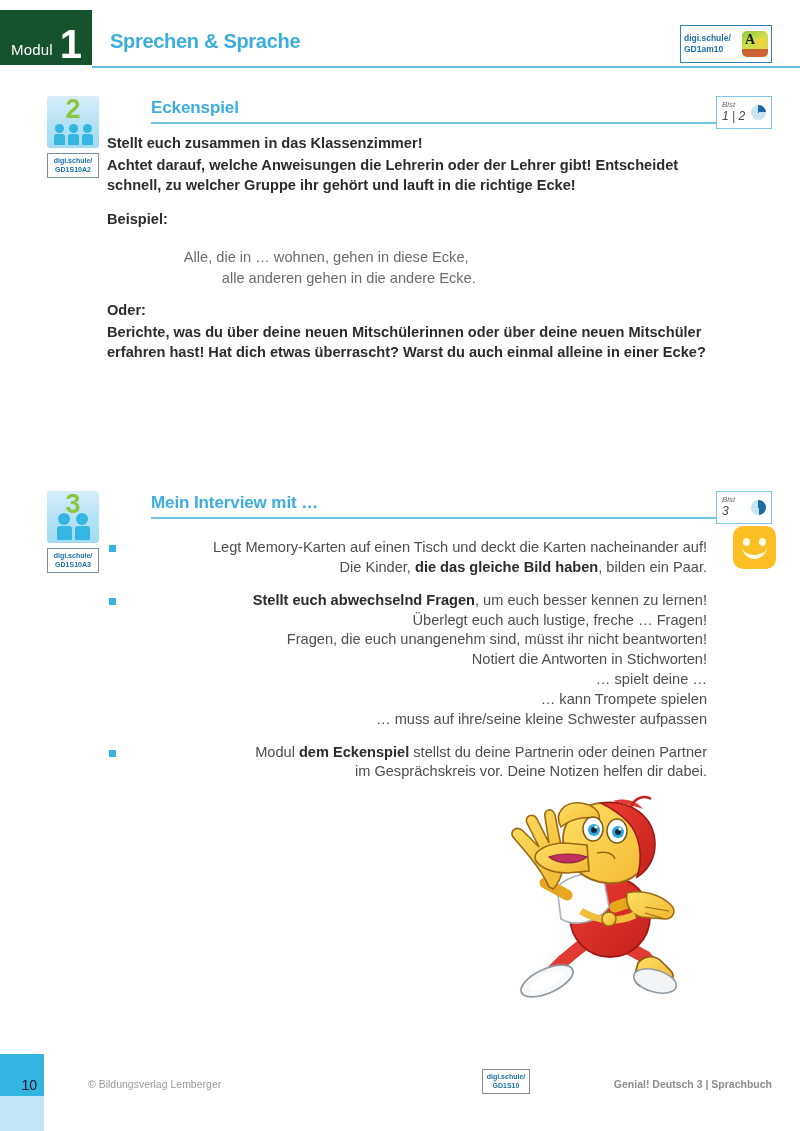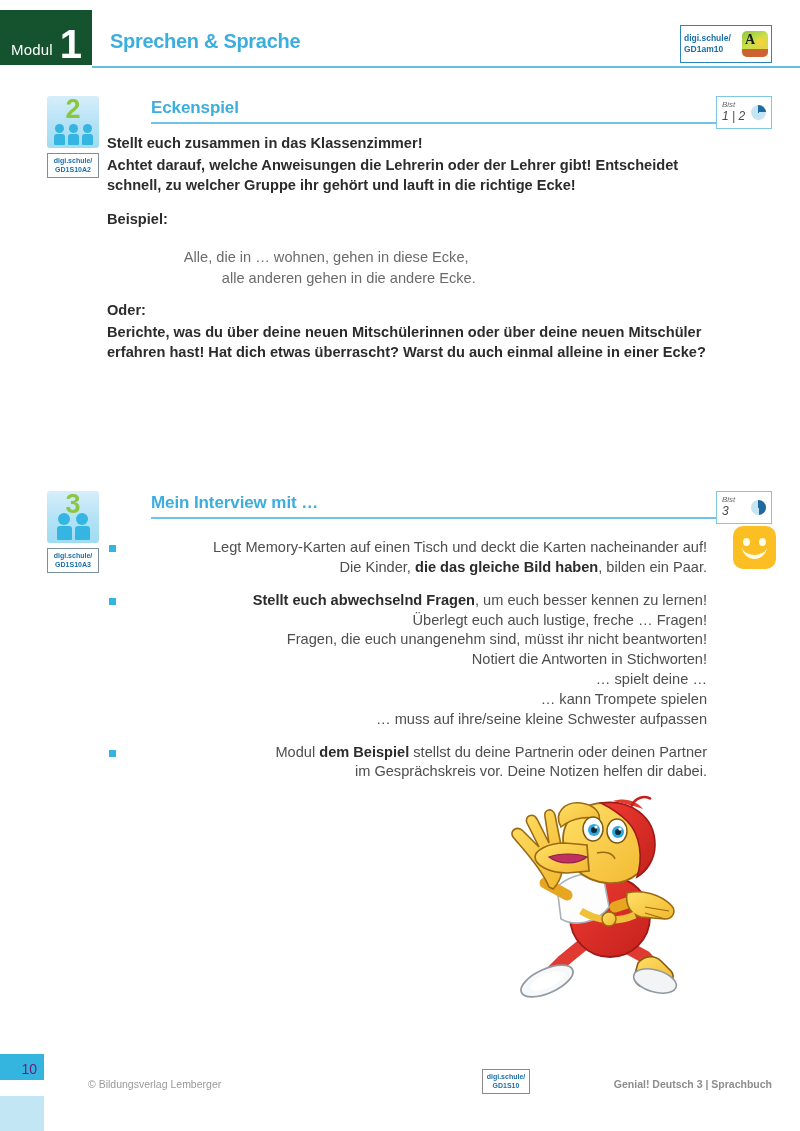--- a/index.html
+++ b/index.html
@@ -329,23 +329,23 @@
     width: 190px;
     height: 215px;
   }
 
   
   .page-num-block {
     position: absolute;
     left: 0;
     top: 1054px;
     width: 44px;
-    height: 26px;
+    height: 42px;
     background: #33b5e0;
-    color: #701a75;
+    color: #0f172a;
     font-size: 14px;
     display: flex;
     align-items: flex-end;
     justify-content: flex-end;
     padding: 0 7px 3px 0;
   }
   .page-num-tail {
     position: absolute;
     left: 0;
     top: 1096px;
@@ -518,21 +518,21 @@
         <li>
           <div><b>Stellt euch abwechselnd Fragen</b><span>, um euch besser kennen zu lernen!</span></div>
           <div><span>Überlegt euch auch lustige, freche … Fragen!</span></div>
           <div><span>Fragen, die euch unangenehm sind, müsst ihr nicht beantworten!</span></div>
           <div><span>Notiert die Antworten in Stichworten!</span></div>
           <div><span>… spielt deine …</span></div>
           <div><span>… kann Trompete spielen</span></div>
           <div><span>… muss auf ihre/seine kleine Schwester aufpassen</span></div>
         </li>
         <li>
-          <div><span>Modul </span><b>dem Beispiel</b><span> stellst du deine Partnerin oder deinen Partner</span></div>
+          <div><span>Modul </span><b>dem Eckenspiel</b><span> stellst du deine Partnerin oder deinen Partner</span></div>
           <div><span>im Gesprächskreis vor. Deine Notizen helfen dir dabei.</span></div>
         </li>
       </ul>
   </div>
 </div>
 
 <div class="mascot">
 <svg viewBox="0 0 190 215" width="190" height="215" xmlns="http://www.w3.org/2000/svg">
   <defs>
     <linearGradient id="redG" x1="0" y1="0" x2="1" y2="1">

